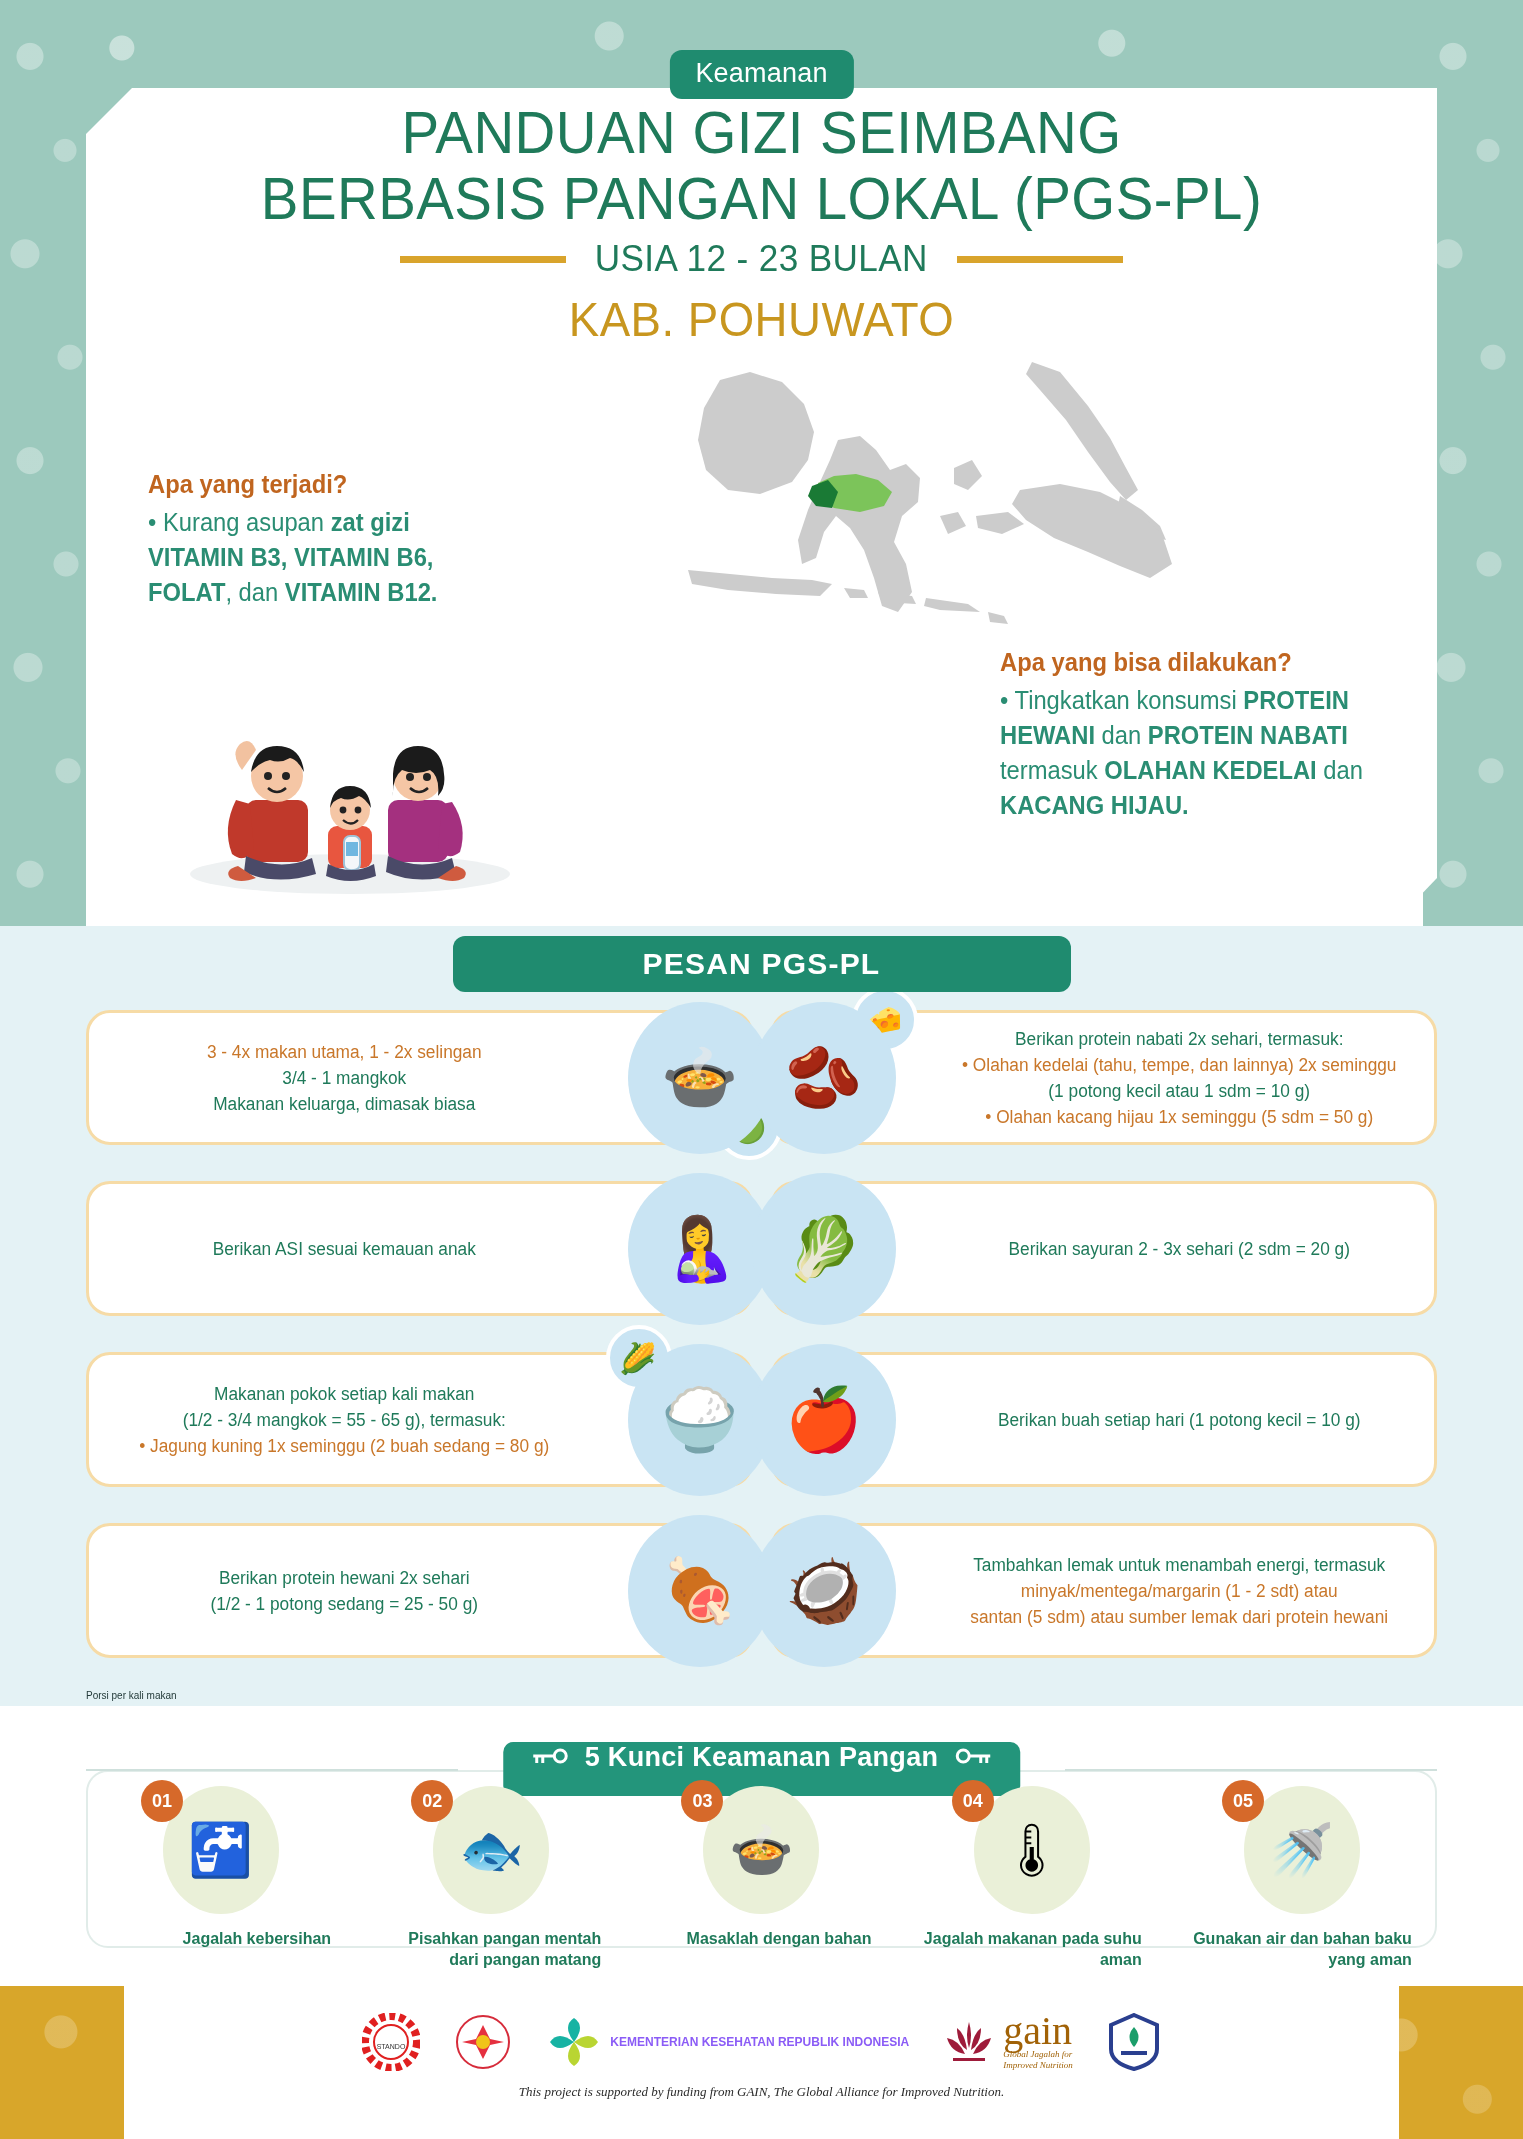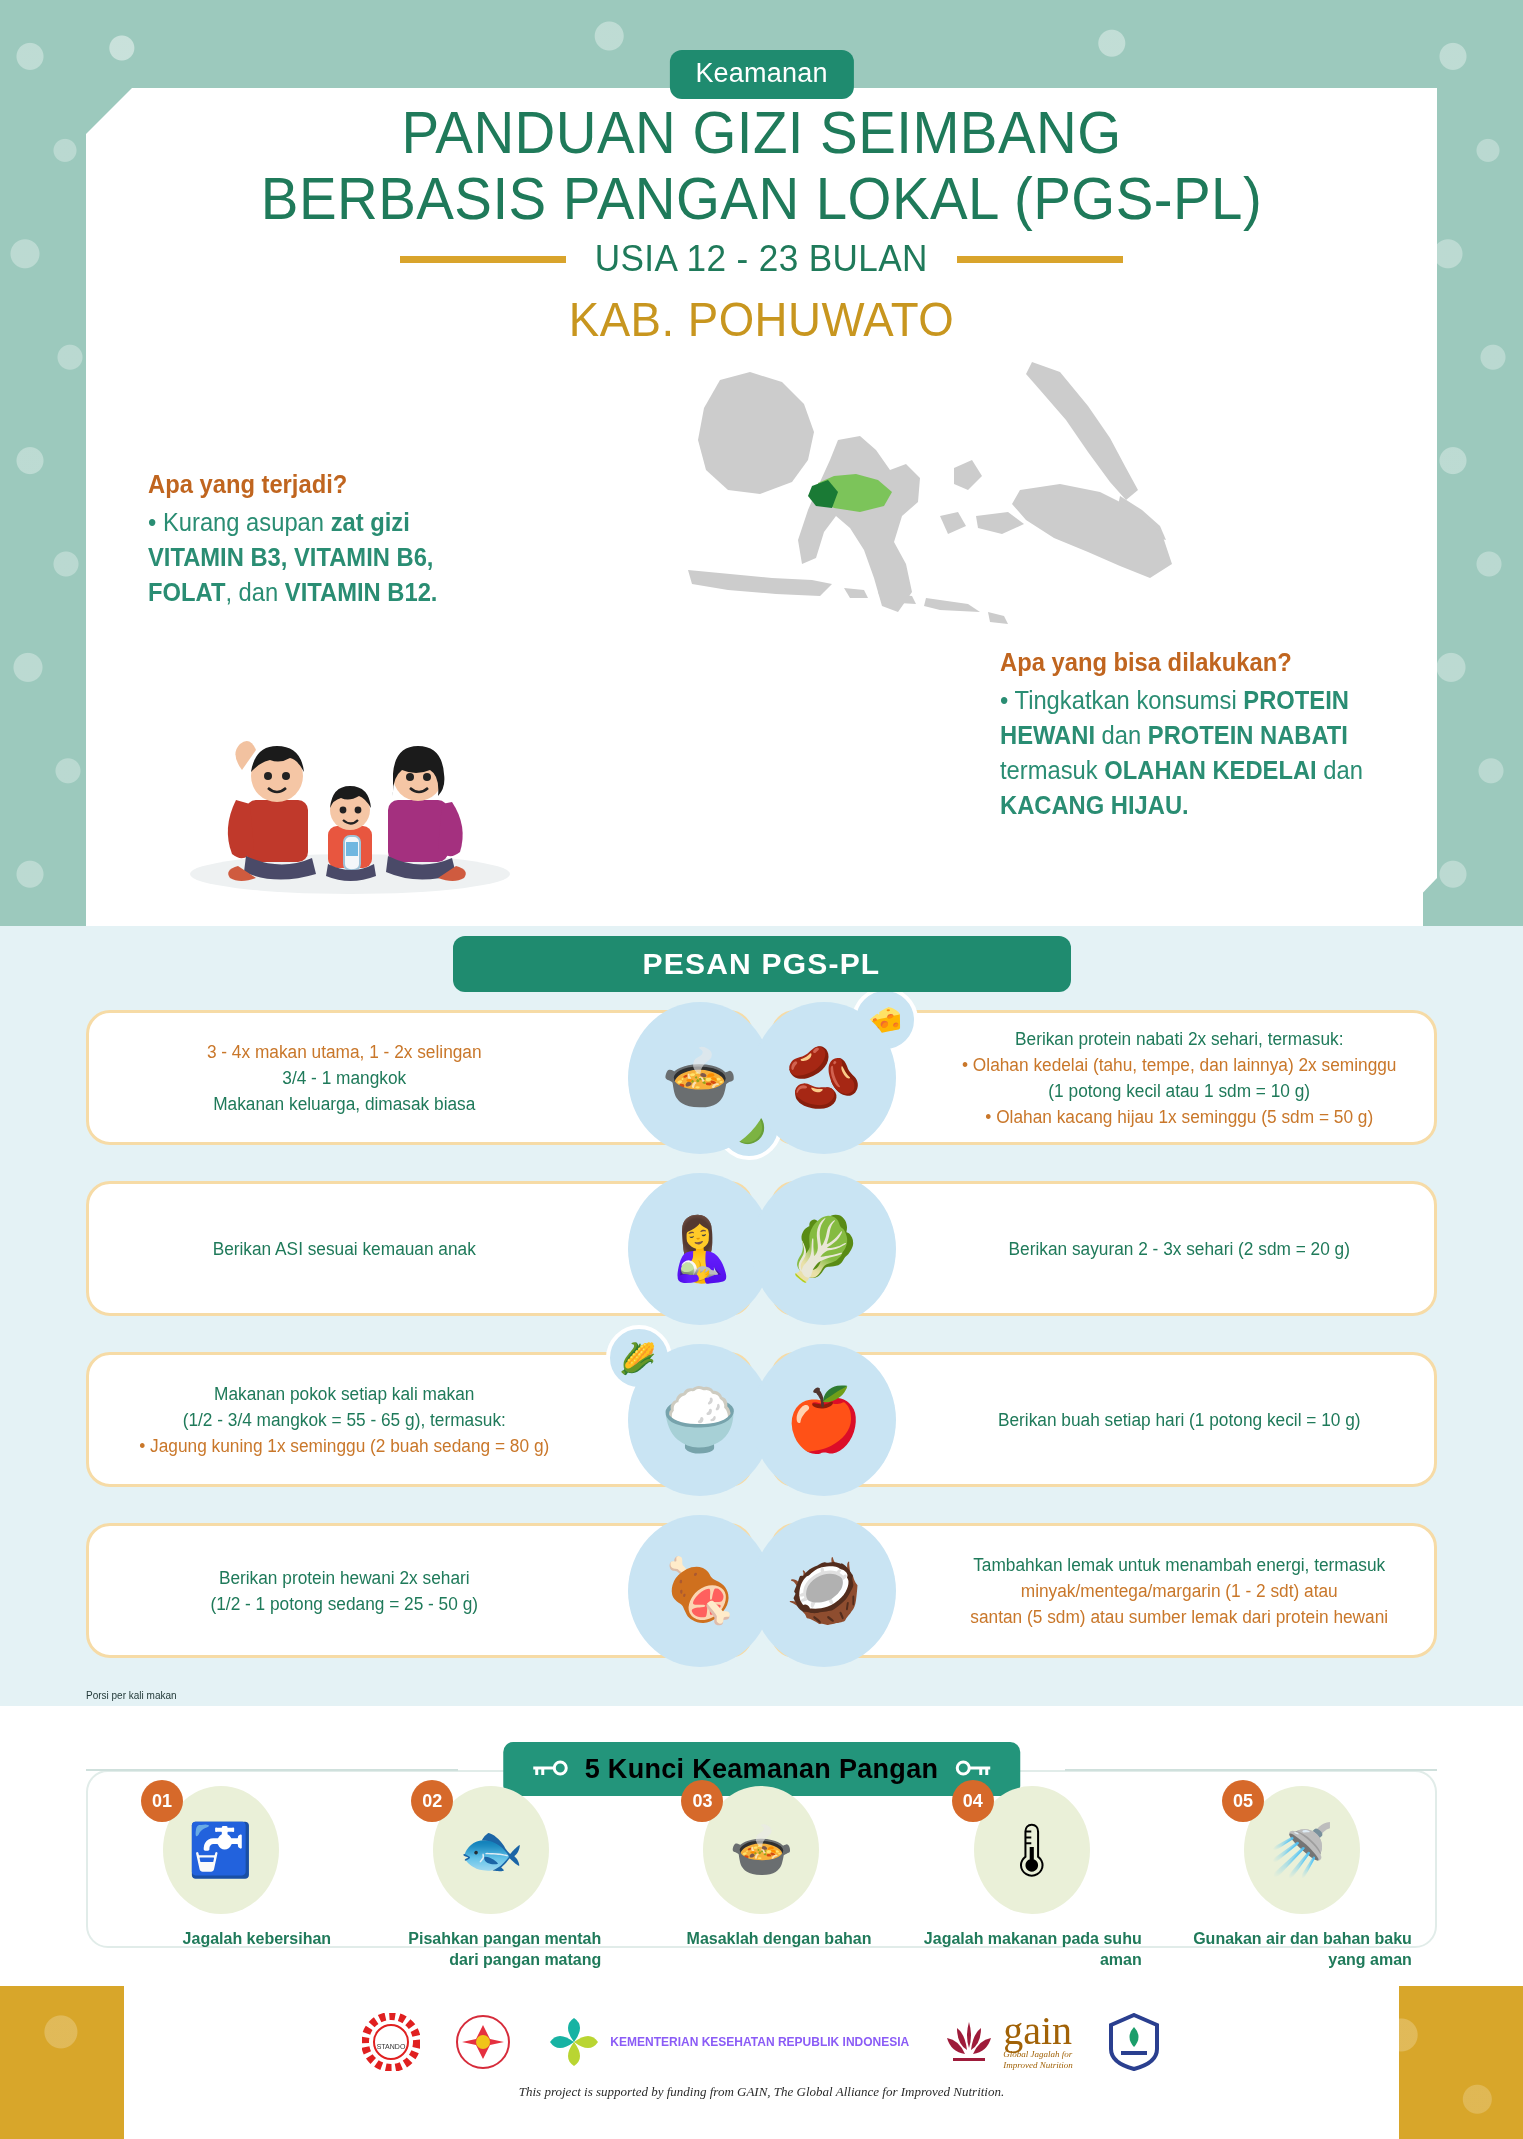--- a/index.html
+++ b/index.html
@@ -160,22 +160,22 @@
     position: absolute; top: 1690px; left: 86px;
     color: #243b3a; font-size: 10px; font-weight: 400; z-index: 7; text-align: center;
   }
 
   
   .kunci-section {
     position: absolute; top: 1706px; left: 0; width: 1523px; height: 300px; background: #fff;
   }
   .kunci-banner {
     position: absolute; top: 1742px; left: 50%; transform: translateX(-50%);
-    background: #23957b; color: #000000; border-radius: 10px;
-    height: 54px; padding: 12px 26px;
+    background: #23957b; color: #ffffff; border-radius: 10px;
+    height: 54px; padding: 0 26px;
     display: flex; gap: 16px;
     font-size: 27px; font-weight: bold; letter-spacing: .3px; z-index: 9;
   }
   .kunci-rule-l, .kunci-rule-r {
     position: absolute; top: 1769px; height: 2px; background: #cfe0dc; z-index: 8;
   }
   .kunci-rule-l { left: 86px; width: 372px; }
   .kunci-rule-r { right: 86px; width: 372px; }
 
   .kunci-box {

